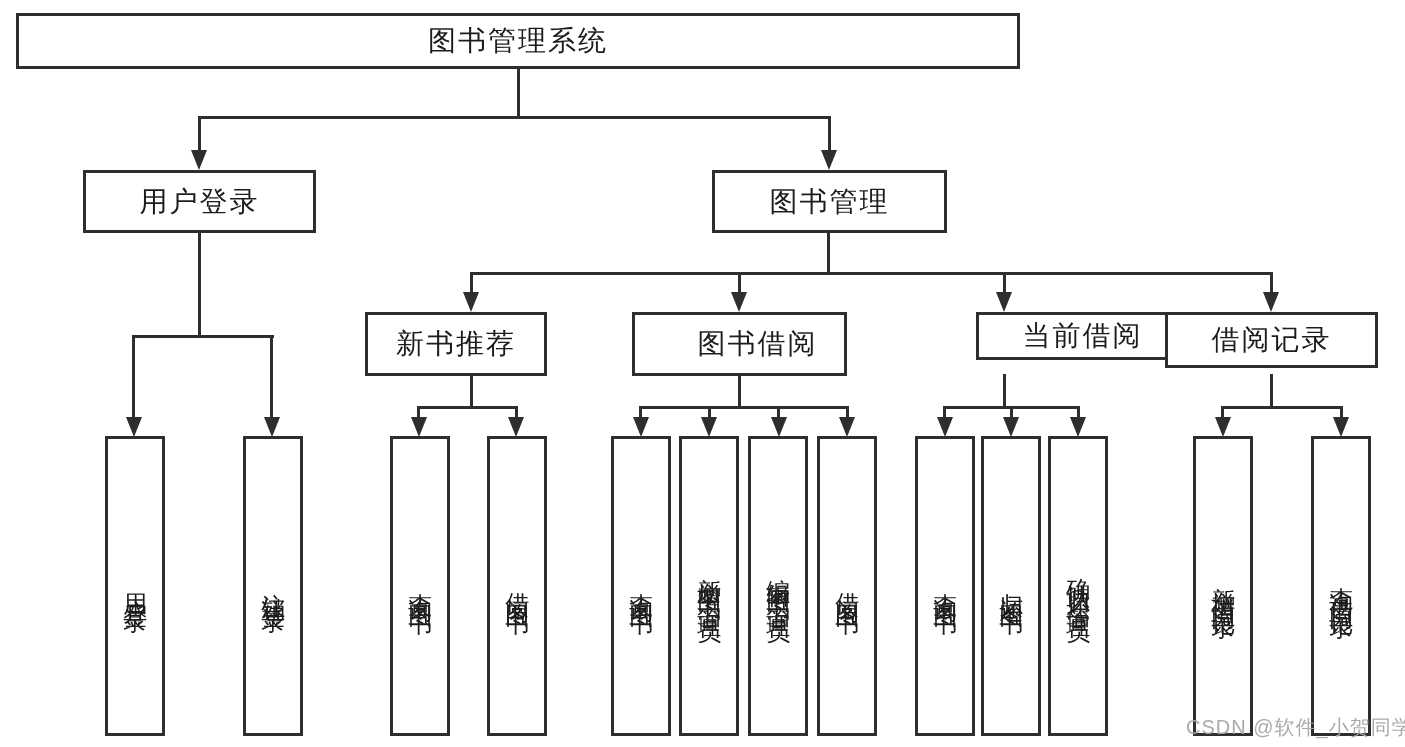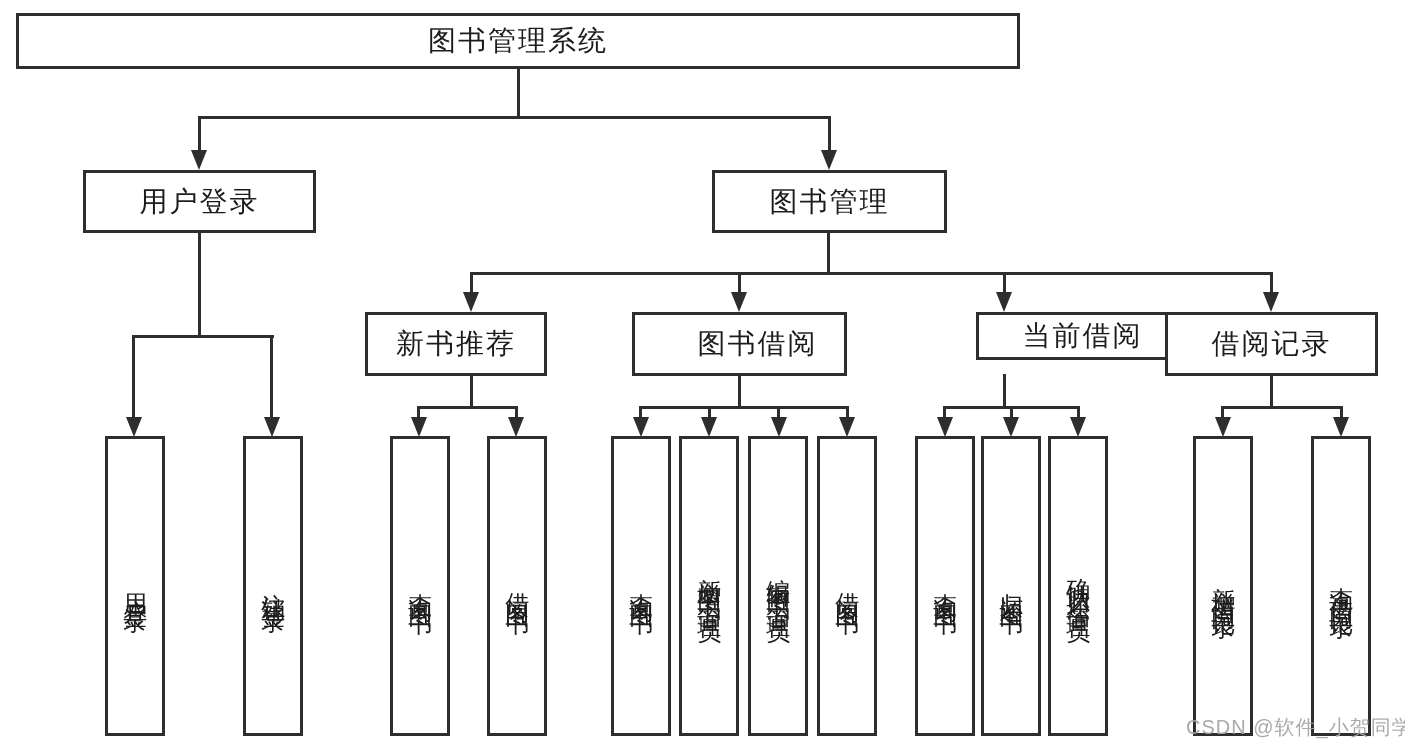--- a/index.html
+++ b/index.html
@@ -111,21 +111,21 @@
 
   <div class="box hbox" style="left:365px; top:312px; width:182px; height:64px;">
     <span>新书推荐</span>
   </div>
   <div class="box hbox" style="left:632px; top:312px; width:215px; height:64px;padding-left:36px;">
     <span>图书借阅</span>
   </div>
   <div class="box hbox" style="left:950px; top:312px; width:213px; height:48px;margin-left:26px;">
     <span>当前借阅</span>
   </div>
-  <div class="box hbox" style="left:1165px; top:312px; width:213px; height:64px;">
+  <div class="box hbox" style="left:1165px; top:312px; width:213px; height:56px;">
     <span>借阅记录</span>
   </div>
 
   <div class="vline" style="left:470px; top:374px; height:35px;"></div>
   <div class="hline" style="left:417px; top:406px; width:101px;"></div>
   <div class="vline" style="left:417px; top:406px; height:13px;"></div>
   <div class="arrow-down" style="left:411px; top:417px;"></div>
   <div class="vline" style="left:515px; top:406px; height:13px;"></div>
   <div class="arrow-down" style="left:508px; top:417px;"></div>
 

